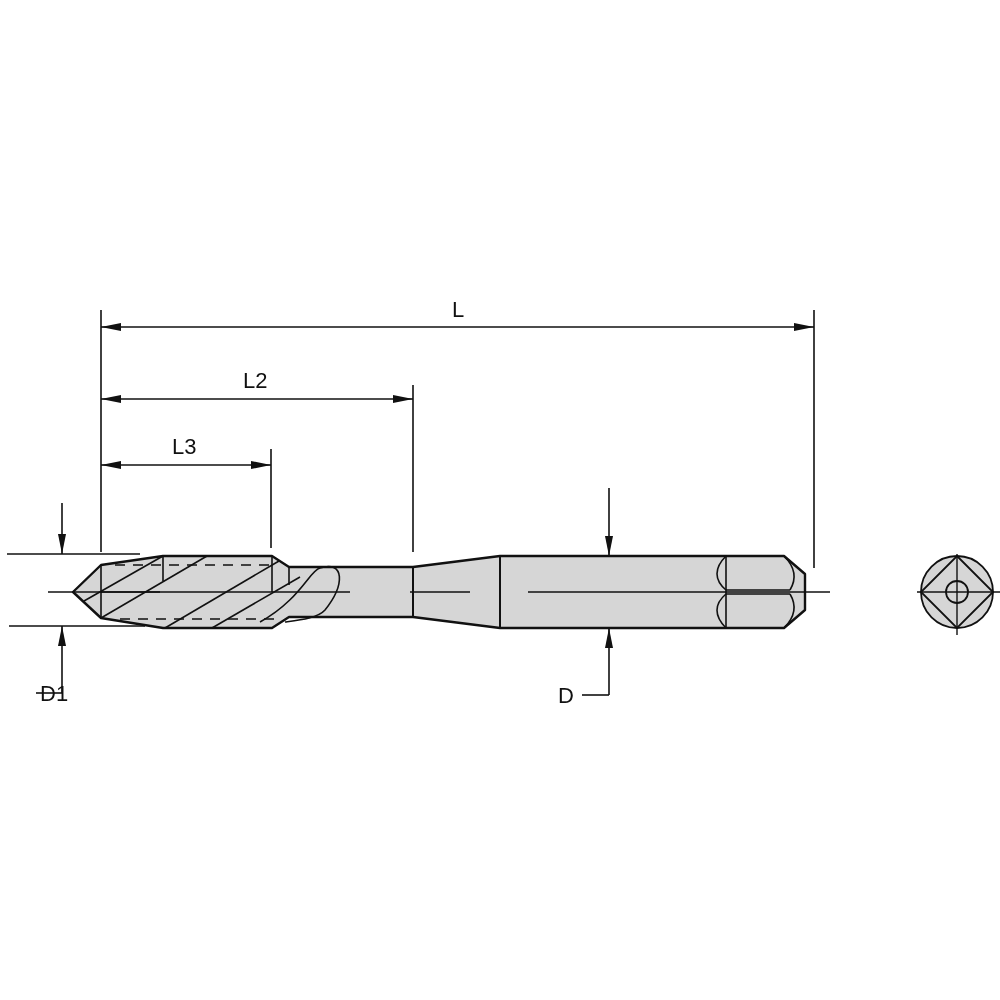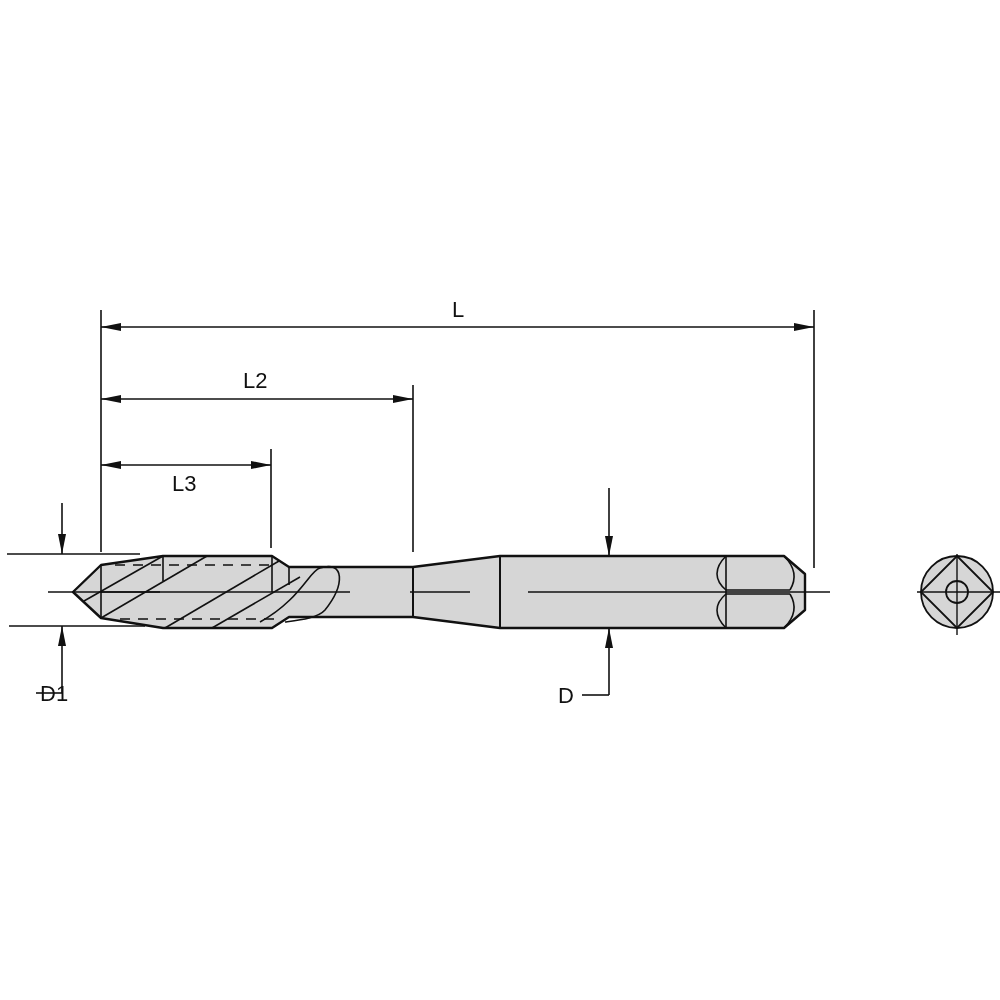--- a/index.html
+++ b/index.html
@@ -89,15 +89,15 @@
     <circle cx="957" cy="592" r="36" fill="#d6d6d6"></circle>
     <path d="M957,556 L993,592 L957,628 L921,592 Z" fill="none"></path>
     <circle cx="957" cy="592" r="11" fill="none"></circle>
     <line x1="917" y1="592" x2="1000" y2="592" stroke-width="1.4"></line>
     <line x1="957" y1="554" x2="957" y2="635" stroke-width="1.4"></line>
   </g>
 </svg>
 
 <div class="lbl" style="left:452px;top:299px;">L</div>
 <div class="lbl" style="left:243px;top:370px;text-align:center;">L2</div>
-<div class="lbl" style="left:172px;top:436px;margin-top:37px;">L3</div>
+<div class="lbl" style="left:172px;top:436px;">L3</div>
 <div class="lbl" style="left:0px;top:683px;margin-left:40px;">D1</div>
 <div class="lbl" style="left:558px;top:685px;">D</div>
 
 </body></html>

